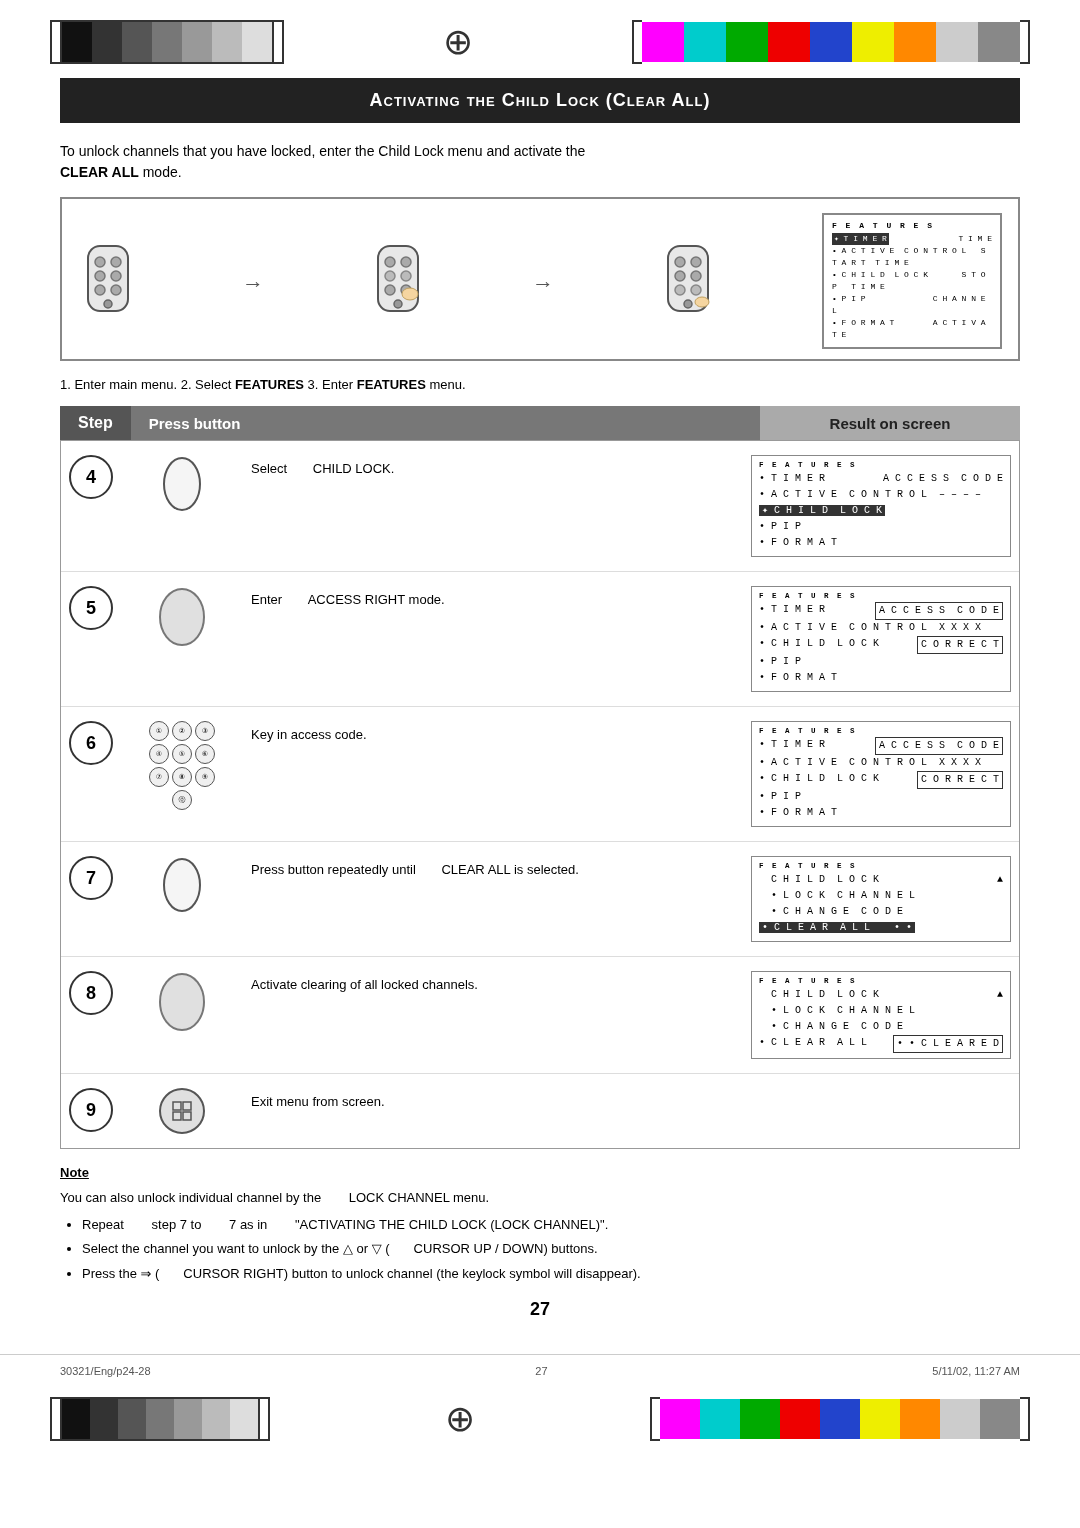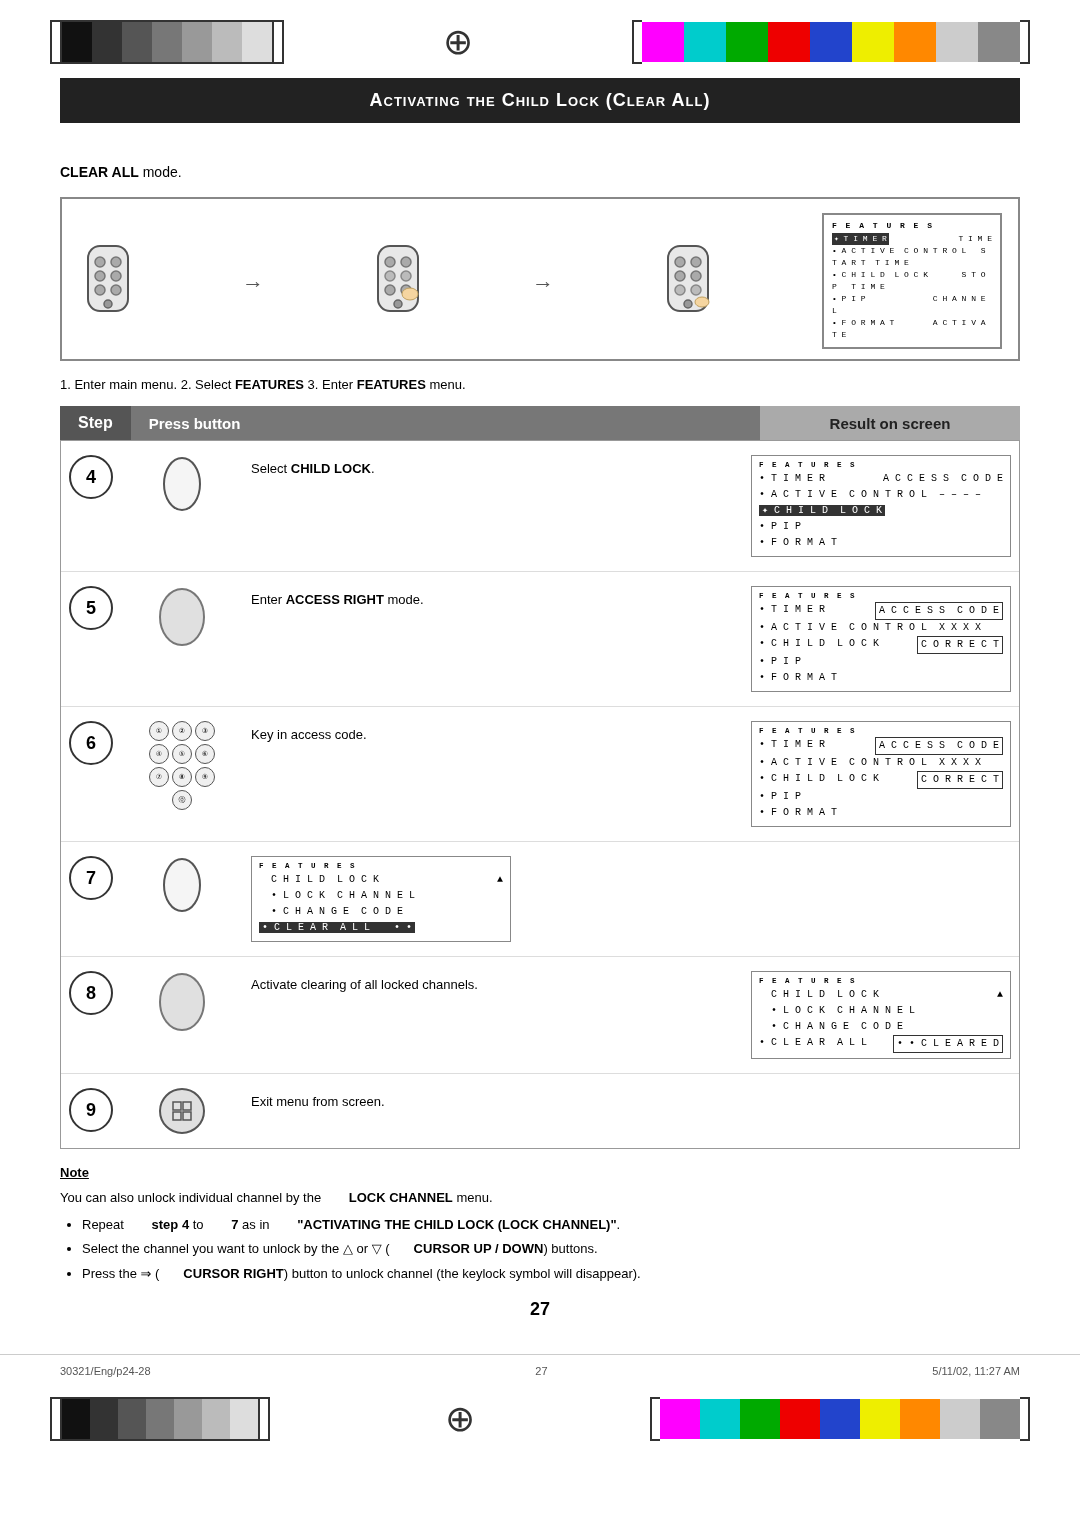--- a/index.html
+++ b/index.html
@@ -158,21 +158,21 @@
       justify-content: center;
       flex-shrink: 0;
     }
 
     .step-description {
       flex: 1;
       font-size: 13px;
       line-height: 1.5;
       padding-top: 4px;
     }
-    .step-description .bold { font-weight: bold; }
+    .step-description .bold { font-weight: normal; margin-left: 22px; }
 
     .step-result {
       min-width: 260px;
       max-width: 270px;
     }
     .btn-numpad {
       display: grid;
       grid-template-columns: repeat(3, 20px);
       grid-template-rows: repeat(4, 20px);
       gap: 3px;
@@ -244,21 +244,21 @@
       font-weight: bold;
       text-decoration: underline;
       margin-bottom: 4px;
     }
     .note-section ul {
       margin-left: 20px;
     }
     .note-section li {
       margin-bottom: 4px;
     }
-    .note-section .bold { font-weight: bold; padding-left: 24px; }
+    .note-section .bold { font-weight: normal; padding-left: 24px; }
 
     
     .page-number {
       text-align: center;
       font-size: 18px;
       font-weight: bold;
       margin: 14px 0;
     }
 
     
@@ -317,20 +317,21 @@
     </div>
     <div style="border-right:2.5px solid #333; border-top:2.5px solid #333; border-bottom:2.5px solid #333; width:10px; height:44px;"></div>
   </div>
 </div>
 
 <div class="main-content">
 
   <div class="page-title">Activating the Child Lock (Clear All)</div>
 
   <p class="intro-text">
+    <span>To unlock channels that you have locked, enter the Child Lock menu and activate the</span>
     <br>
     <span class="bold">CLEAR ALL</span>
     <span>mode.</span>
   </p>
 
   <div class="instruction-box">
 
     <div style="display:flex;flex-direction:column;align-items:center;gap:4px;">
       <svg width="60" height="75" viewBox="0 0 60 75">
         <rect x="10" y="2" width="40" height="65" rx="12" fill="#e8e8e8" stroke="#555" stroke-width="2"></rect>
@@ -496,20 +497,23 @@
       </div>
     </div>
 
     <div class="step-row">
       <div class="step-num">7</div>
       <div class="step-button-area">
         <svg width="42" height="58" viewBox="0 0 42 58">
           <ellipse cx="21" cy="29" rx="18" ry="26" fill="#f5f5f5" stroke="#555" stroke-width="2"></ellipse>
         </svg>
       </div>
+      <div class="step-description">
+        Press button repeatedly until <span class="bold">CLEAR ALL</span> is selected.
+      </div>
       <div class="step-result">
         <div class="result-panel">
           <div class="rp-title">F E A T U R E S</div>
           <div class="rp-row">
             <span class="rp-item">&nbsp;&nbsp;C H I L D &nbsp;L O C K</span>
             <span class="rp-item">▲</span>
           </div>
           <div class="rp-item">&nbsp;&nbsp;• L O C K &nbsp;C H A N N E L</div>
           <div class="rp-item">&nbsp;&nbsp;• C H A N G E &nbsp;C O D E</div>
           <div class="rp-item"><span class="highlighted-item">• C L E A R &nbsp;A L L &nbsp;&nbsp;&nbsp;• •</span></div>
@@ -565,21 +569,21 @@
 
   </div>
 
   <div class="note-section">
     <div class="note-title">Note</div>
     <p>
       You can also unlock individual channel by the <span class="bold">LOCK CHANNEL</span> menu.
     </p>
     <ul style="margin-left:22px; margin-top:6px;">
       <li>
-        Repeat <span class="bold">step 4</span> to <span class="bold">7</span> as in <span class="bold">"ACTIVATING THE CHILD LOCK (LOCK CHANNEL)"</span>.
+        Repeat <span class="bold">step 7</span> to <span class="bold">7</span> as in <span class="bold">"ACTIVATING THE CHILD LOCK (LOCK CHANNEL)"</span>.
       </li>
       <li>
         Select the channel you want to unlock by the △ or ▽ (<span class="bold">CURSOR UP / DOWN</span>) buttons.
       </li>
       <li>
         Press the ⇒ (<span class="bold">CURSOR RIGHT</span>) button to unlock channel (the keylock symbol will disappear).
       </li>
     </ul>
   </div>
 

